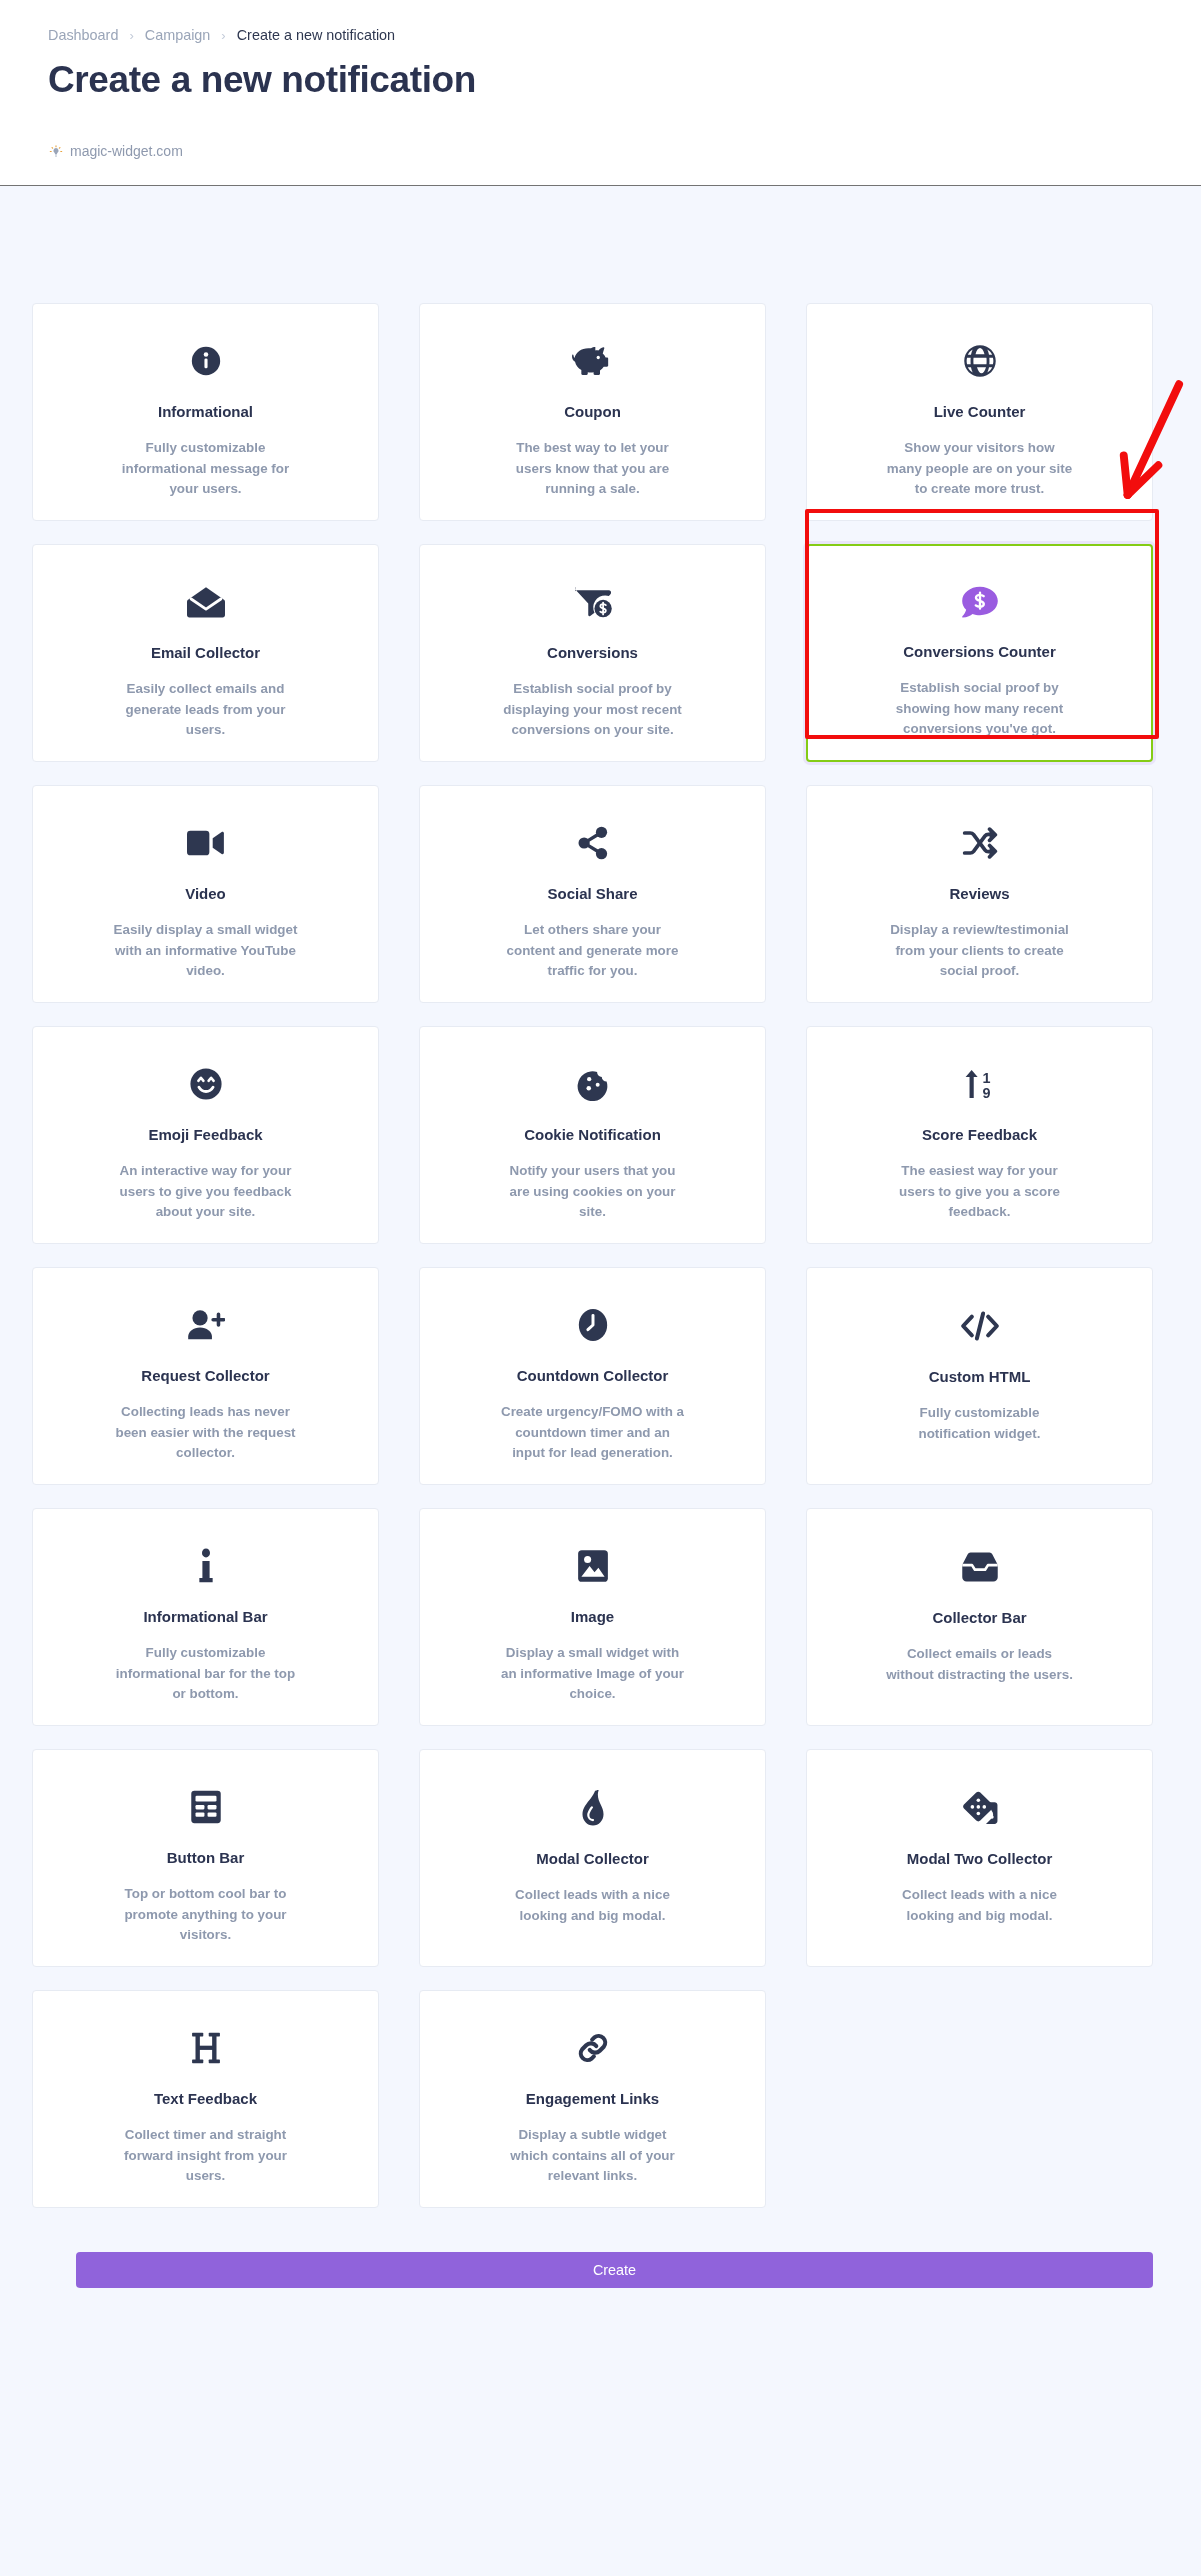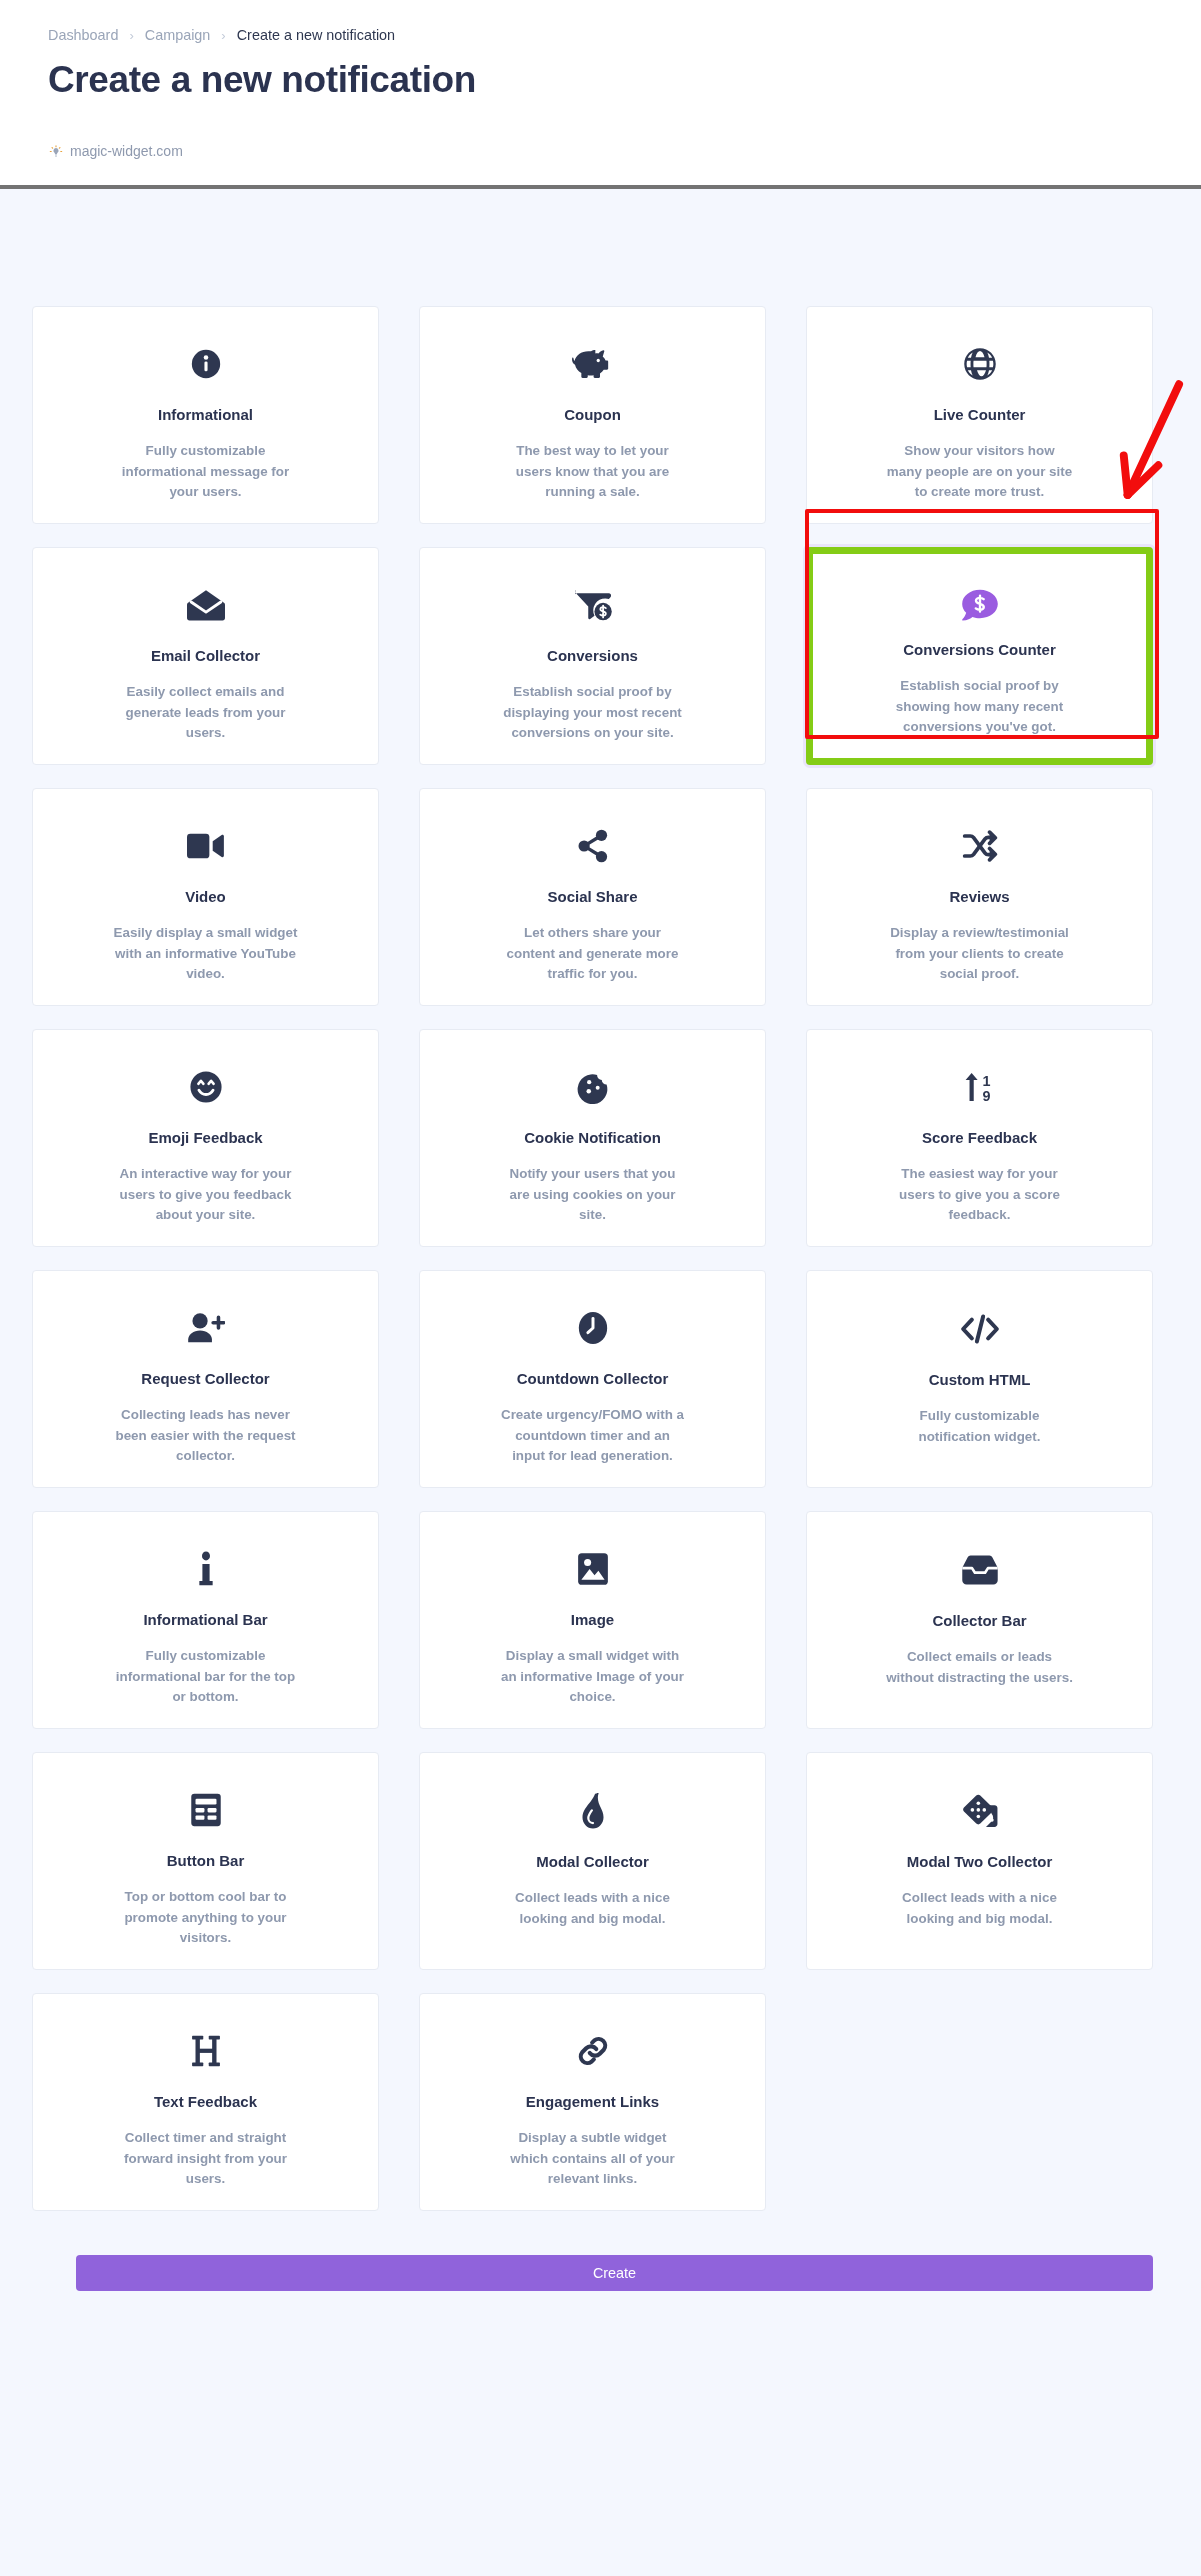--- a/index.html
+++ b/index.html
@@ -13,21 +13,21 @@
   body {
     width: 1201px;
     min-height: 2576px;
     position: relative;
   }
 
   
   .page-header {
     background: #ffffff;
     padding: 28px 48px 26px 48px;
-    border-bottom: 4px solid #737373;
+    border-bottom: 1px solid #737373;
   }
 
   .breadcrumb {
     display: flex;
     align-items: center;
     font-size: 14.4px;
     line-height: 1;
     margin-bottom: 18px;
   }
   .crumb-link {
@@ -115,21 +115,21 @@
     margin-top: 17px;
     font-size: 13.4px;
     line-height: 1.55;
     color: #8e99ae;
     max-width: 188px;
     font-weight: bold;
   }
 
   
   .type-card.selected {
-    border: 7px solid #84cc16;
+    border: 2px solid #84cc16;
     box-shadow: 0 0 0 3px rgba(154,99,224,0.12);
   }
   .type-card.selected .card-icon { color: #9a5ce0; }
 
   
   .annotation-box {
     position: absolute;
     border: 4px solid #f20d0d;
     border-radius: 2px;
     pointer-events: none;

